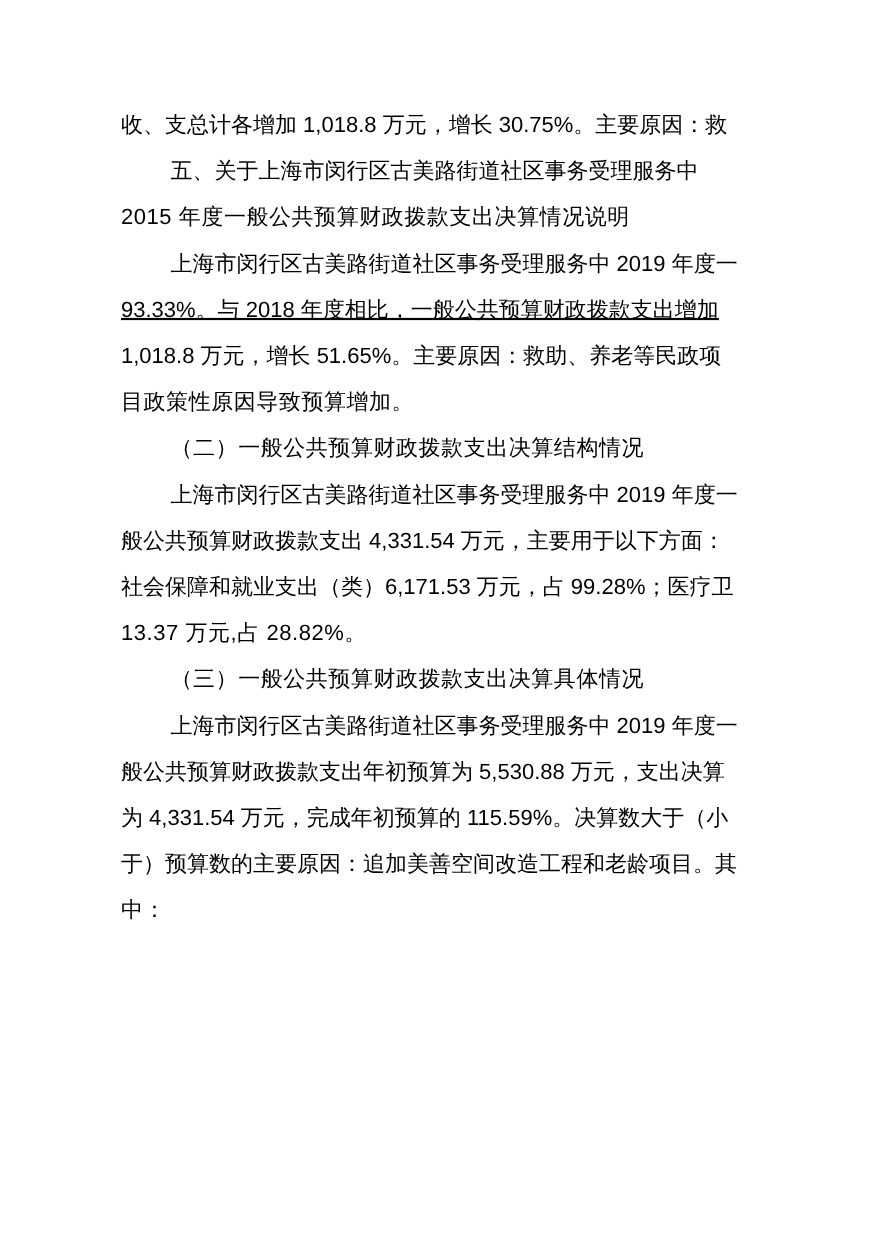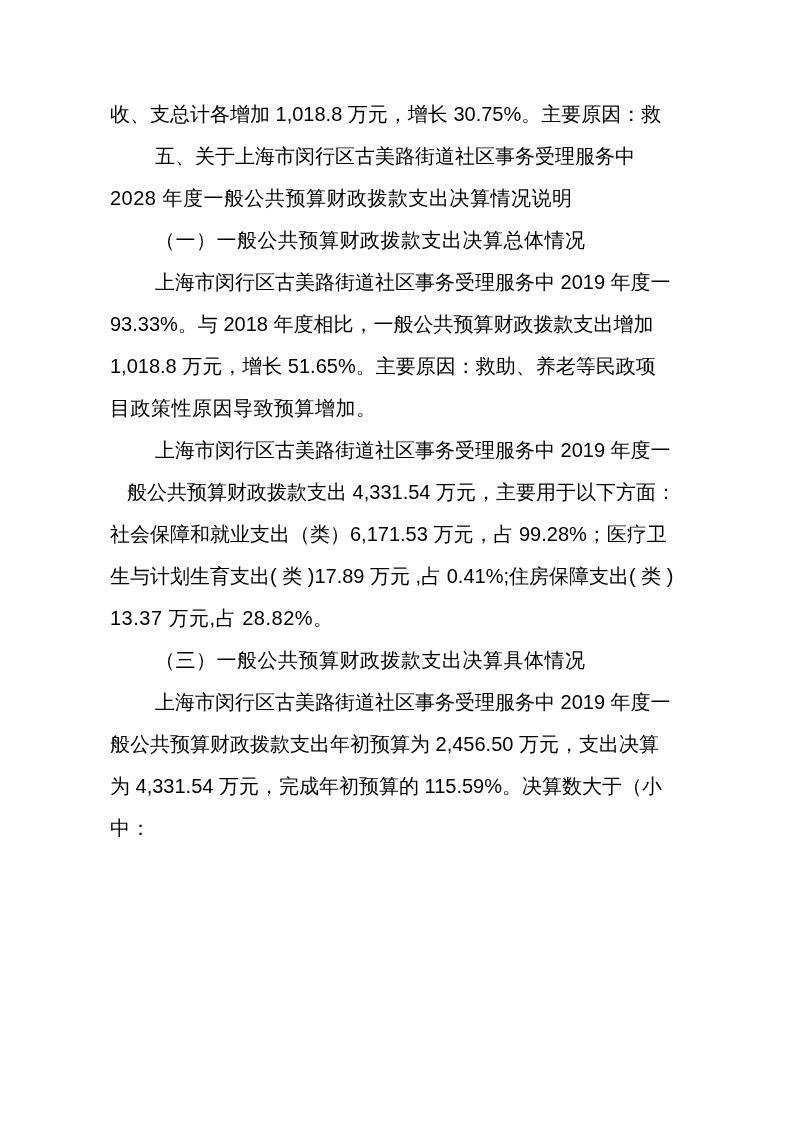--- a/index.html
+++ b/index.html
@@ -45,41 +45,41 @@
 </head>
 <body>
 
 <div class="page">
   <div class="content" id="content">
       <div class="block">
         <div class="line justify" style="letter-spacing: 0px;">收、支总计各增加 1,018.8 万元，增长 30.75%。主要原因：救</div>
       </div>
       <div class="block bold">
         <div class="line indent justify" style="letter-spacing: 0px;">五、关于上海市闵行区古美路街道社区事务受理服务中</div>
-        <div class="line">2028 年度一般公共预算财政拨款支出决算情况说明</div>
-      </div>
-      <div class="block bold">
-        <div class="line indent">（一）一般公共预算财政拨款支出决算总体情况</div>
+        <div class="line">2015 年度一般公共预算财政拨款支出决算情况说明</div>
       </div>
       <div class="block">
         <div class="line indent justify" style="letter-spacing: 0px;">上海市闵行区古美路街道社区事务受理服务中 2019 年度一</div>
-        <div class="line justify" style="letter-spacing: 0px;">93.33%。与 2018 年度相比，一般公共预算财政拨款支出增加</div>
+        <div class="line justify" style="letter-spacing: 0px; text-decoration: underline;">93.33%。与 2018 年度相比，一般公共预算财政拨款支出增加</div>
         <div class="line justify" style="letter-spacing: 0px;">1,018.8 万元，增长 51.65%。主要原因：救助、养老等民政项</div>
         <div class="line">目政策性原因导致预算增加。</div>
       </div>
+      <div class="block bold">
+        <div class="line indent">（二）一般公共预算财政拨款支出决算结构情况</div>
+      </div>
       <div class="block">
         <div class="line indent justify" style="letter-spacing: 0px;">上海市闵行区古美路街道社区事务受理服务中 2019 年度一</div>
-        <div class="line justify" style="letter-spacing: 0px; text-align: right;">般公共预算财政拨款支出 4,331.54 万元，主要用于以下方面：</div>
+        <div class="line justify" style="letter-spacing: 0px;">般公共预算财政拨款支出 4,331.54 万元，主要用于以下方面：</div>
         <div class="line justify" style="letter-spacing: 0px;">社会保障和就业支出（类）6,171.53 万元，占 99.28%；医疗卫</div>
-        <div class="line justify" style="letter-spacing: 0px;">生与计划生育支出( 类 )17.89 万元 ,占 0.41%;住房保障支出( 类 )</div>
         <div class="line">13.37 万元,占 28.82%。</div>
       </div>
       <div class="block bold">
         <div class="line indent">（三）一般公共预算财政拨款支出决算具体情况</div>
       </div>
       <div class="block">
         <div class="line indent justify" style="letter-spacing: 0px;">上海市闵行区古美路街道社区事务受理服务中 2019 年度一</div>
-        <div class="line justify" style="letter-spacing: 0px;">般公共预算财政拨款支出年初预算为 2,456.50 万元，支出决算</div>
+        <div class="line justify" style="letter-spacing: 0px;">般公共预算财政拨款支出年初预算为 5,530.88 万元，支出决算</div>
         <div class="line justify" style="letter-spacing: 0px;">为 4,331.54 万元，完成年初预算的 115.59%。决算数大于（小</div>
+        <div class="line justify" style="letter-spacing: 0px;">于）预算数的主要原因：追加美善空间改造工程和老龄项目。其</div>
         <div class="line">中：</div>
       </div>
     </div>
 </div>
 
 </body></html>

